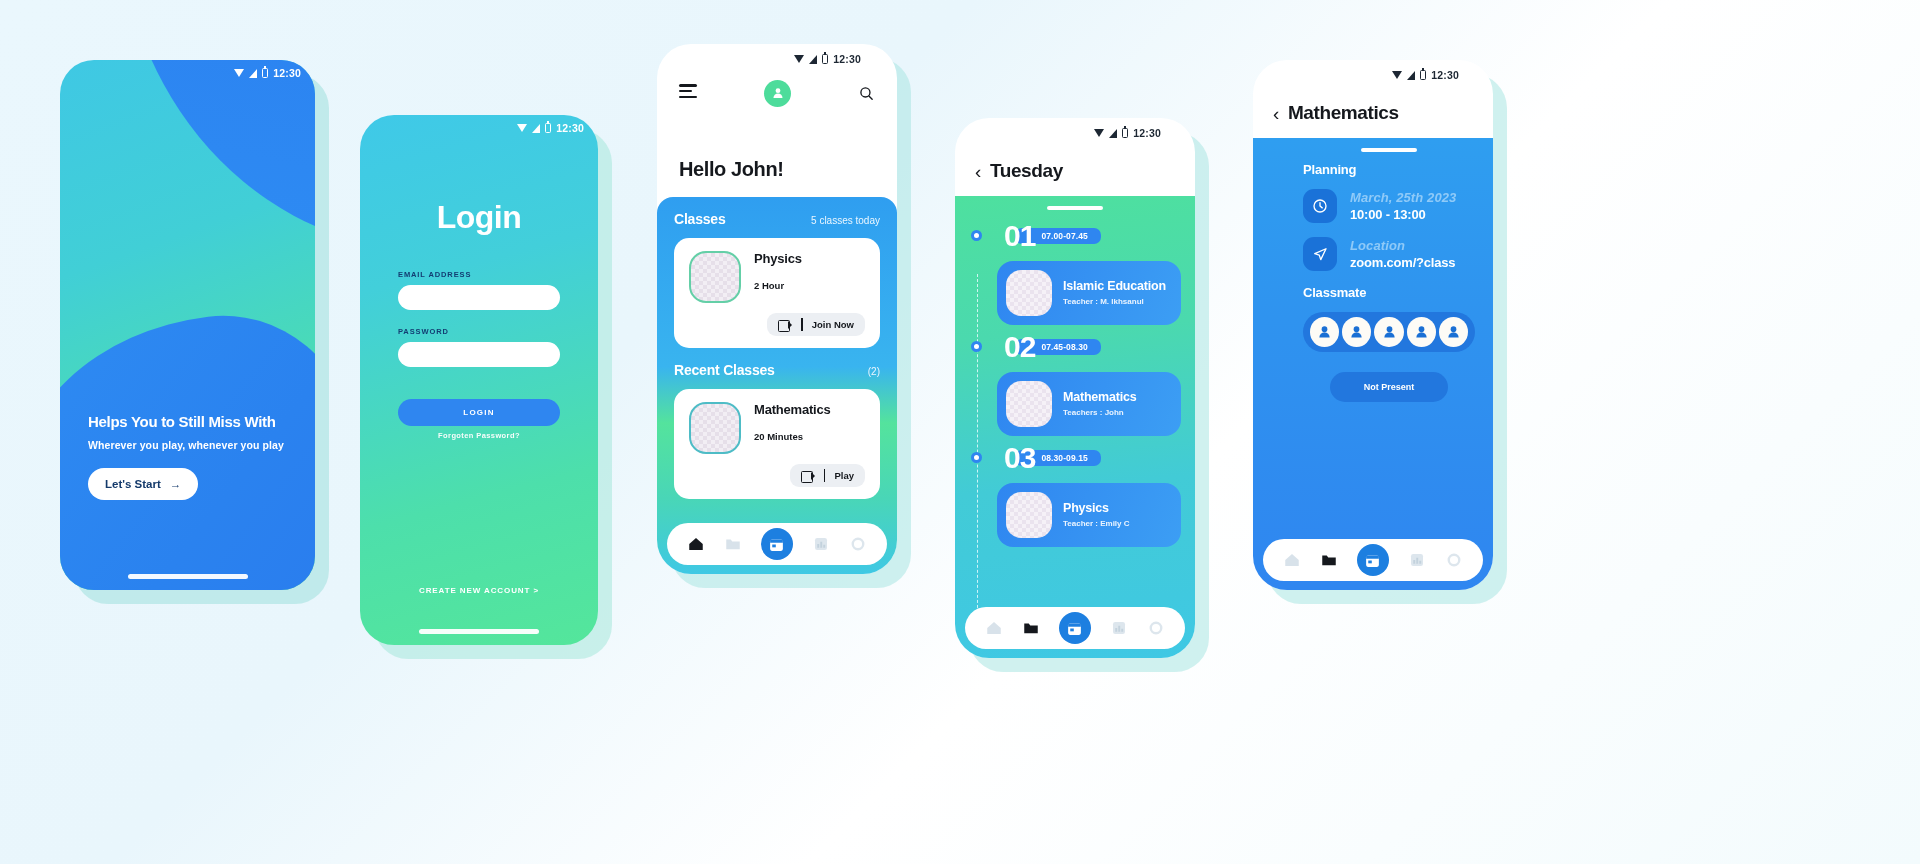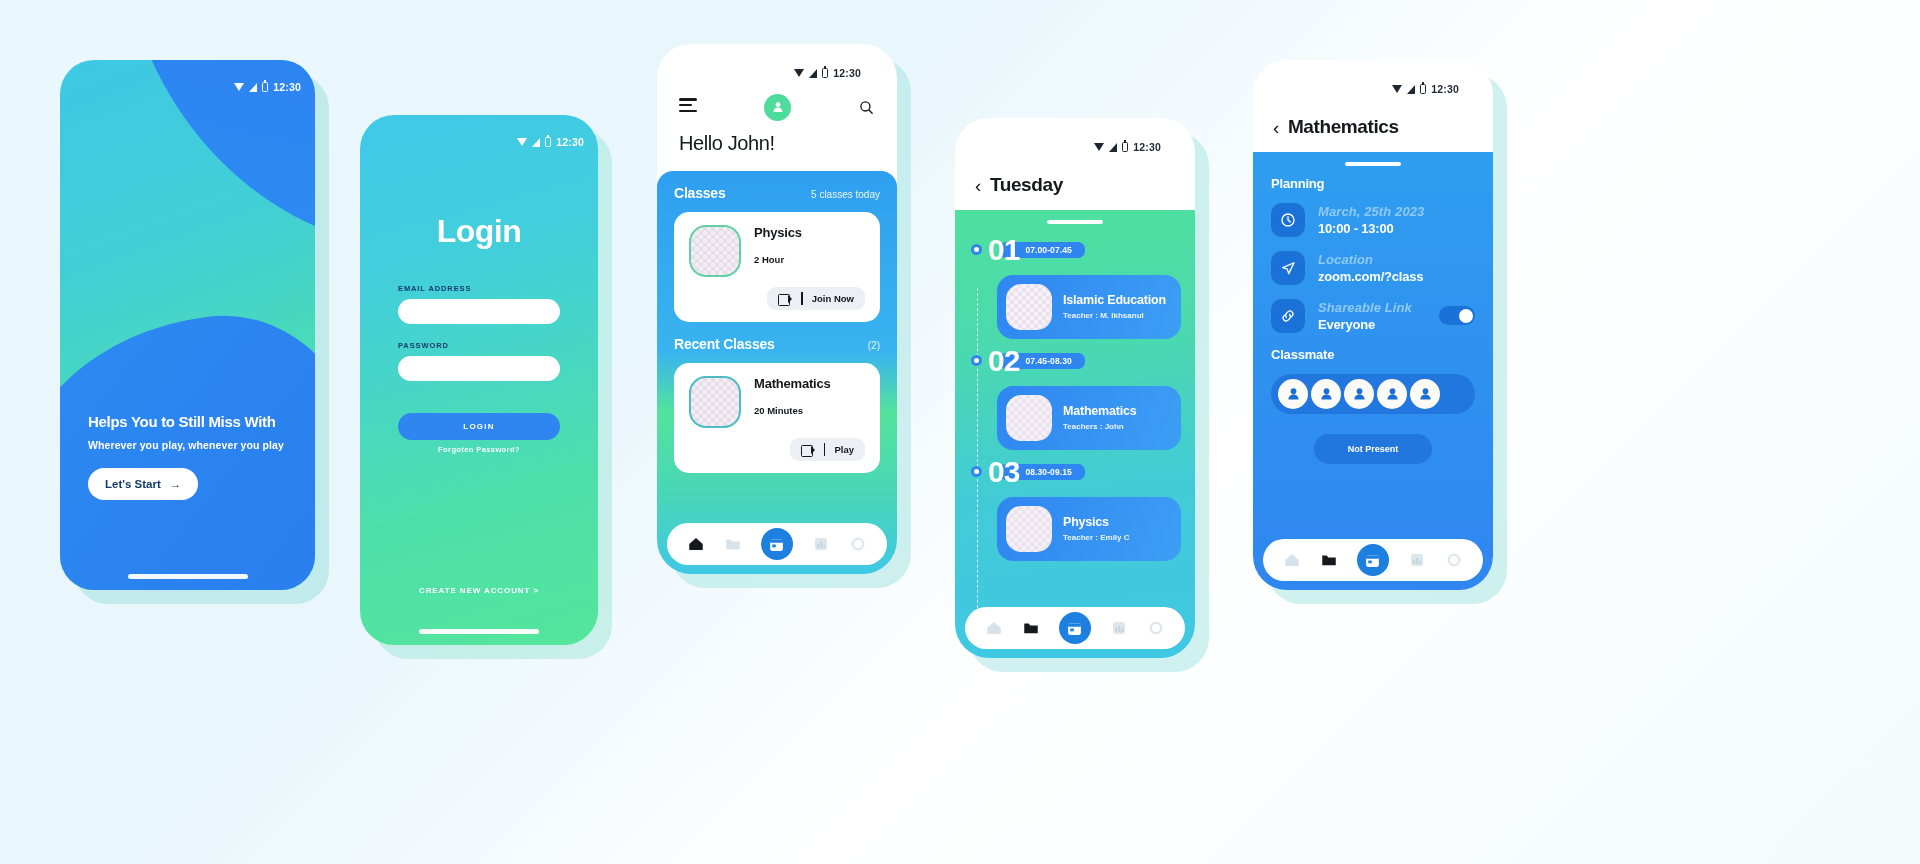--- a/index.html
+++ b/index.html
@@ -17,21 +17,21 @@
     position: absolute; left: 14px; top: 14px; width: 100%; height: 100%;
     border-radius: 34px; background: #9fe0dc; opacity: .55;
   }
   .screen {
     position: absolute; inset: 0; border-radius: 34px; overflow: hidden;
     background: #fff; display: flex; flex-direction: column;
   }
   .statusbar {
     height: 26px; display: flex; align-items: center; justify-content: flex-end;
     gap: 5px; padding: 0 14px; font-size: 10.5px; font-weight: bold;
-    letter-spacing: .2px; flex: none; position: relative; z-index: 6; margin-top: 14px;
+    letter-spacing: .2px; flex: none; position: relative; z-index: 6;
   }
   .sb-dark { color: #1d2733; }
   .sb-light { color: #ffffff; }
   .tri { width: 0; height: 0; border-left: 5px solid transparent; border-right: 5px solid transparent; border-top: 8px solid currentColor; }
   .sig { width: 0; height: 0; border-left: 8px solid transparent; border-bottom: 9px solid currentColor; }
   .bat { width: 6px; height: 10px; border: 1.5px solid currentColor; border-radius: 1.5px; position: relative; }
   .bat::after { content:""; position:absolute; top:-3px; left:1px; width:2px; height:2px; background: currentColor; }
 
   .homeindicator {
     position: absolute; bottom: 11px; left: 50%; transform: translateX(-50%);
@@ -86,21 +86,21 @@
   
   #s3 { left: 657px; top: 44px; width: 240px; height: 530px; }
   #s3 .shadowlayer { background:#a9e6e2; }
   #s3 .screen { background:#fff; }
   .h3-top { padding: 2px 22px 0; flex:none; }
   .h3-bar { display:flex; align-items:center; justify-content:space-between; height: 42px; }
   .burger { width: 18px; }
   .burger i { display:block; height:2.2px; background:#15181d; border-radius:2px; margin-bottom:3.6px; }
   .burger i:nth-child(2){ width: 70%; }
   .avatar-top { width: 27px; height: 27px; border-radius:50%; background:#4ddc9b; display:flex; align-items:center; justify-content:center; }
-  .hello { font-size: 20px; font-weight: normal; color:#15181d; padding: 4px 0 16px; letter-spacing:-.4px; }
+  .hello { font-size: 20px; font-weight: bold; color:#15181d; padding: 4px 0 16px; letter-spacing:-.4px;margin-top:40px; }
   .h3-body { flex:1; position: relative; background: linear-gradient(180deg,#2f9ef0 0%,#39b4ef 45%,#54e39d 60%,#49d6b7 80%,#3fc8e4 100%); border-radius: 16px; }
   .sec { padding: 14px 17px 0; }
   .sec-head { display:flex; align-items:baseline; justify-content:space-between; margin-bottom: 11px; }
   .sec-title { color:#fff; font-size: 14px; font-weight: bold; letter-spacing:-.2px; }
   .sec-meta { color:#eaf6ff; font-size: 10px; }
   .card {
     background:#fff; border-radius: 15px; padding: 13px 15px 12px; position: relative;
   }
   .card.tabbed::before {
     content:""; position:absolute; top:-7px; left: 48%; right: 2px; height: 16px;
@@ -141,21 +141,21 @@
   #s4 .shadowlayer { background:#a9e6e2; }
   .s4-head { padding: 2px 20px 0; flex:none; }
   .s4-title { display:flex; align-items:center; gap: 9px; height: 50px; font-size: 19px; font-weight:bold; color:#15181d; letter-spacing:-.4px; }
   .chev { font-size: 19px; font-weight: 400; color:#15181d; line-height:1; }
   .s4-body { flex:1; position:relative; background: linear-gradient(175deg,#4ee09f 0%,#4bd9ae 30%,#42cbd6 62%,#3fc8e4 100%); overflow:hidden; }
   .grabber { width: 56px; height: 3.5px; border-radius:3px; background:#fff; margin: 10px auto 6px; }
   .timeline { position:absolute; left: 22px; top: 78px; bottom: 30px; border-left: 1.5px dashed #e8fbff; opacity:.85; }
   .slot { padding: 0 14px 0 14px; margin-bottom: 2px; position:relative; }
   .slot-head { display:flex; align-items:center; gap: 0; position:relative; height: 40px; }
   .dot { width: 11px; height: 11px; border-radius:50%; background:#fff; border: 3px solid #2f86f0; flex:none; z-index:3; margin-left: 2px; }
-  .slot-num { font-size: 30px; font-weight: bold; color:#fff; line-height: 1; margin-left: 6px; letter-spacing:-1px; z-index:3; position:relative; }
+  .slot-num { font-size: 30px; font-weight: bold; color:#fff; line-height: 1; margin-left: 22px; letter-spacing:-1px; z-index:3; position:relative; }
   .time-chip {
     background:#2f86f0; color:#fff; font-size: 8.5px; font-weight: bold; border-radius: 7px;
     padding: 3px 13px 3px 26px; margin-left: -20px; letter-spacing:.1px;
   }
   .class-card {
     margin: 5px 0 0 28px; background: linear-gradient(110deg,#2f86f0,#3c9ef4); border-radius: 16px;
     display:flex; align-items:center; gap: 11px; padding: 9px 13px 9px 9px;
   }
   .cthumb {
     width: 46px; height: 46px; border-radius: 15px; flex:none;
@@ -164,21 +164,21 @@
                       linear-gradient(45deg,#eae3ee 25%,transparent 25%,transparent 75%,#eae3ee 75%);
     background-size: 8px 8px; background-position: 0 0,4px 4px;
   }
   .cname { color:#fff; font-size: 12.5px; font-weight: bold; line-height: 1.15; letter-spacing:-.2px; }
   .cteach { color:#eaf4ff; font-size: 8px; font-weight: bold; margin-top: 3px; }
   #s4 .bnav { background:#fff; }
 
   
   #s5 { left: 1253px; top: 60px; width: 240px; height: 530px; }
   #s5 .shadowlayer { background:#a9e6e2; }
-  .s5-body { flex:1; position:relative; background: linear-gradient(180deg,#2f9ef0 0%,#2f93ef 40%,#2f86f0 100%); overflow:hidden; }
+  .s5-body { flex:1; position:relative; background: linear-gradient(180deg,#2f9ef0 0%,#2f93ef 40%,#2f86f0 100%); overflow:hidden;padding-left:32px; }
   .s5-pad { padding: 0 18px; }
   .sec-label { color:#fff; font-size: 13px; font-weight: bold; margin: 10px 0 12px; letter-spacing:-.2px; }
   .info-row { display:flex; align-items:center; gap: 13px; margin-bottom: 14px; }
   .sq-ico { width: 34px; height: 34px; border-radius: 11px; background:#1a72d8; display:flex; align-items:center; justify-content:center; flex:none; }
   .info-cap { color:#8fcaf8; font-size: 13px; font-weight: bold; letter-spacing:.1px;font-style:italic; }
   .info-val { color:#fff; font-size: 13px; font-weight: bold; margin-top: 2px; letter-spacing:-.2px; }
   .toggle { margin-left:auto; width: 36px; height: 19px; border-radius: 10px; background:#1a72d8; position:relative; cursor:pointer; }
   .toggle::after { content:""; position:absolute; right: 2.5px; top: 2.5px; width: 14px; height: 14px; border-radius:50%; background:#fff; }
   .mates { background:#2277de; border-radius: 22px; display:flex; gap: 3px; padding: 5px 7px; }
   .mate { width: 30px; height: 30px; border-radius:50%; background:#fdfbf6; display:flex; align-items:center; justify-content:center; }
@@ -502,33 +502,20 @@
               <svg width="18" height="18" viewBox="0 0 24 24">
                 <path d="M20 5 L5 11.5 L11 13.5 L13 19.5 Z" fill="none" stroke="#ffffff" stroke-width="1.8" stroke-linejoin="round"></path>
               </svg>
             </div>
             <div>
               <div class="info-cap">Location</div>
               <div class="info-val">zoom.com/?class</div>
             </div>
           </div>
 
-          <div class="info-row">
-            <div class="sq-ico">
-              <svg width="18" height="18" viewBox="0 0 24 24">
-                <path d="M10 14a4 4 0 0 1 0-5.6l2.2-2.2a4 4 0 0 1 5.6 5.6L16.5 13" fill="none" stroke="#ffffff" stroke-width="1.7" stroke-linecap="round"></path>
-                <path d="M14 10a4 4 0 0 1 0 5.6l-2.2 2.2a4 4 0 0 1-5.6-5.6L7.5 11" fill="none" stroke="#ffffff" stroke-width="1.7" stroke-linecap="round"></path>
-              </svg>
-            </div>
-            <div>
-              <div class="info-cap">Shareable Link</div>
-              <div class="info-val">Everyone</div>
-            </div>
-            <div class="toggle"></div>
-          </div>
 
           <div class="sec-label">Classmate</div>
           <div class="mates">
             <div class="mate">
                 <svg width="19" height="19" viewBox="0 0 24 24">
                   <circle cx="12" cy="9" r="3.6" fill="#1a6fd4"></circle>
                   <path d="M5.5 19.5a6.5 6.5 0 0 1 13 0z" fill="#1a6fd4"></path>
                 </svg>
               </div>
             <div class="mate">

